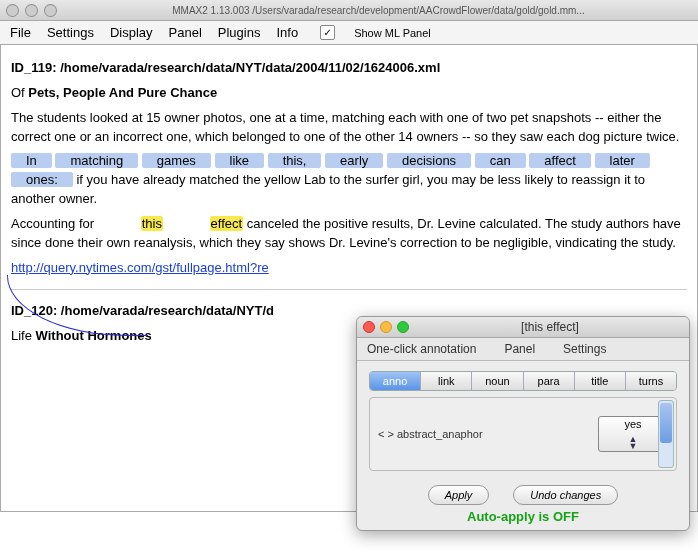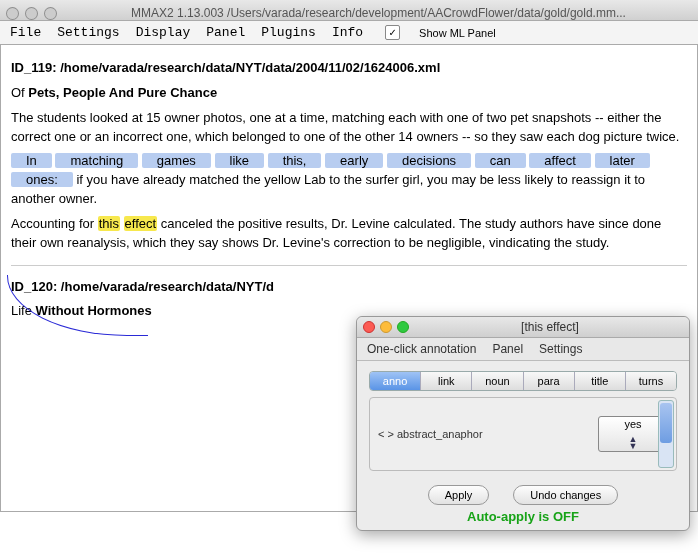--- a/index.html
+++ b/index.html
@@ -10,23 +10,23 @@
     width: 698px;
     height: 555px;
     position: relative;
     overflow: hidden;
   }
   .titlebar {
     height: 20px;
     background: linear-gradient(#e8e8e8, #d0d0d0);
     border-bottom: 1px solid #aaa;
     display: flex;
-    align-items: flex-end;
+    align-items: center;
     padding: 0 6px;
-    font-size: 12px;
+    font-size: 10px;
     color: #333;
   }
   .traffic {
     display: flex;
     gap: 6px;
     margin-right: 8px;
   }
   .traffic span {
     width: 11px;
     height: 11px;
@@ -44,41 +44,41 @@
   }
   .menubar {
     display: flex;
     align-items: center;
     gap: 16px;
     padding: 4px 10px;
     border-bottom: 1px solid #aaa;
     font-size: 13px;
     background: #f4f4f4;
   }
-  .menubar .menuitem { cursor: default; font-family: Liberation Mono, monospace; }
+  .menubar .menuitem { cursor: default; }
   .checkbox {
     width: 13px; height: 13px; border:1px solid #888; border-radius:2px;
     display:inline-flex; align-items:center; justify-content:center;
     font-size:10px; background:#fff; margin-left:6px; margin-right:3px;
   }
   .content {
     padding: 8px 10px;
     font-size: 13px;
     line-height: 1.45;
     background:#fff;
     border:1px solid #aaa;
     border-top:none;
     position:relative;
     height: 450px;
     overflow:hidden;
   }
   .docid { font-weight: bold; margin: 6px 0; }
   .normal { margin: 6px 0; }
   .hl-blue { background:#b8cdf0; border-radius:2px; padding:0 15px; }
-  .hl-yellow { background:#f7e84d; border-radius:2px; padding:0 1px; }
+  .hl-yellow { background:#f7e84d; border-radius:2px; padding:0 1px;margin-left:43px; }
   .link { color:#1a3fd6; text-decoration:underline; }
   .sep { border-top:1px solid #ccc; margin:12px 0; }
   .subtitle b { font-weight:bold; }
   
   .arc {
     position:absolute;
     left:6px; top:230px;
     width:140px; height:60px;
     border:1.5px solid #2a2ad6;
     border-top:none; border-right:none;
@@ -103,21 +103,21 @@
     border-radius:6px 6px 0 0;
     display:flex; align-items:center; padding:0 6px;
   }
   .panel .ptraffic { display:flex; gap:5px; margin-right:8px; }
   .panel .ptraffic span { width:10px;height:10px;border-radius:50%;display:inline-block; }
   .dot-red{background:#fc5b53;border:0.5px solid #c33;}
   .dot-yellow{background:#fdbc3b;border:0.5px solid #c93;}
   .dot-green{background:#2fc940;border:0.5px solid #2a2;}
   .panel .ptitle { flex:1; text-align:center; color:#333; font-size:12px;}
   .panel .pmenu {
-    display:flex; gap:16px; padding:4px 10px; border-bottom:1px solid #bbb;
+    display:flex; gap:28px; padding:4px 10px; border-bottom:1px solid #bbb;
     font-size:12px; color:#333; background:#e8e8e8;
   }
   .panel .tabs {
     display:flex; margin:10px 12px 6px; border-radius:4px; overflow:hidden;
     border:1px solid #9aa; font-size:11px;
   }
   .panel .tab {
     flex:1; text-align:center; padding:3px 0;
     background:linear-gradient(#f8f8f8,#ddd);
     border-right:1px solid #aab; cursor:default;
@@ -151,21 +151,21 @@
   }
   .panel .scroll .thumb {
     position:absolute; left:1px; right:1px; top:2px; height:40px;
     background:linear-gradient(#a8c4f0,#6e9de2); border-radius:3px;
   }
   .panel .buttons {
     display:flex; justify-content:center; gap:24px; padding:6px 0 2px;
   }
   .panel .btn {
     padding:3px 16px; border:1px solid #999; border-radius:10px;
-    background:linear-gradient(#fdfdfd,#e2e2e2); font-size:11px; cursor:default;
+    background:linear-gradient(#fdfdfd,#e2e2e2); font-size:11px; cursor:default;font-style:italic;
   }
   .panel .autoapply {
     text-align:center; color:#17a317; font-weight:bold; font-size:13px;
     padding:2px 0 6px;
   }
 </style>
 </head>
 <body>
 
 <div class="titlebar">
@@ -209,20 +209,23 @@
     <span class="hl-blue">affect</span>
     <span class="hl-blue">later</span>
     <span class="hl-blue">ones:</span><span> if you have already matched the yellow Lab to the surfer girl, you may be less likely to reassign it to another owner.</span>
   </div>
 
   <div class="normal">
     <span>Accounting for </span><span class="hl-yellow">this</span>
     <span class="hl-yellow">effect</span><span> canceled the positive results, Dr. Levine calculated. The study authors have since done their own reanalysis, which they say shows Dr. Levine's correction to be negligible, vindicating the study.</span>
   </div>
 
+  <div class="normal">
+    <span class="link">http://query.nytimes.com/gst/fullpage.html?re</span>
+  </div>
 
   <div class="sep"></div>
 
   <div class="docid">ID_120: /home/varada/research/data/NYT/d</div>
   <div class="normal subtitle">
     <span>Life </span><b>Without Hormones</b>
   </div>
 
   <div class="arc"></div>
 </div>

